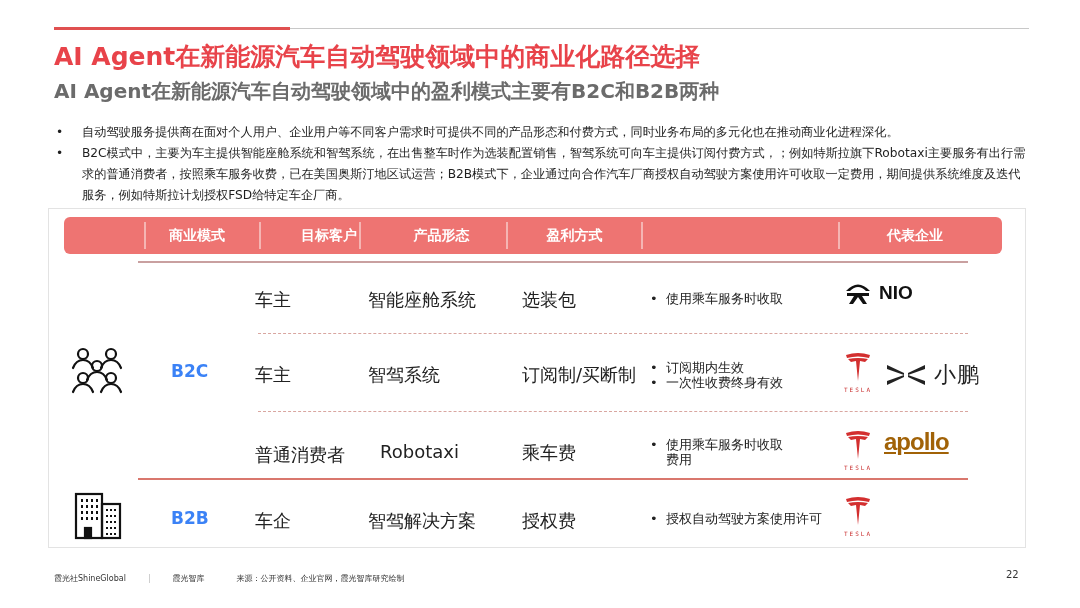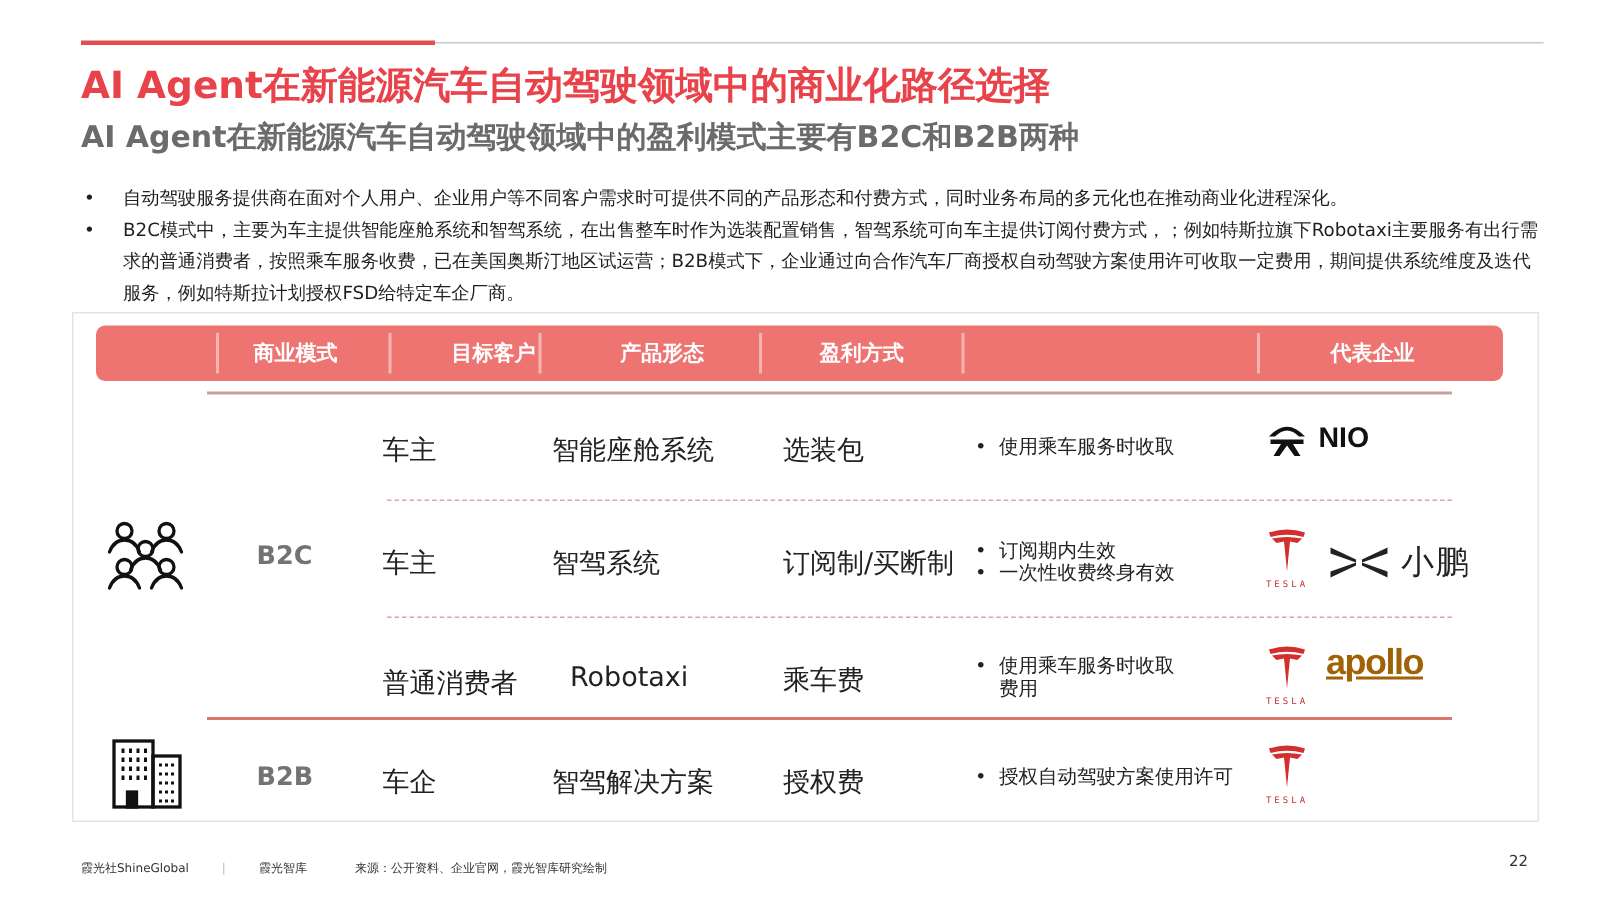--- a/index.html
+++ b/index.html
@@ -21,21 +21,21 @@
 
   .header-bar { position: absolute; left: 64px; top: 217px; width: 938px; height: 37px; background: #ee7472; border-radius: 6px; display: flex; align-items: center; }
   .hcell { position: absolute; top: 0; height: 37px; display: flex; align-items: center; justify-content: center; color: #fff; font-weight: bold; font-size: 14px; }
   .hsep { position: absolute; top: 5px; width: 2px; height: 27px; background: #f5b5b3; }
   .header-underline { position: absolute; left: 138px; top: 261px; width: 830px; height: 2px; background: #c9a0a0; }
 
   .cell { position: absolute; font-size: 18px; color: #222; white-space: nowrap; }
   .dash { position: absolute; left: 258px; width: 710px; height: 0; border-top: 1px dashed #d9a6a0; }
   .solid-red { position: absolute; left: 138px; top: 478px; width: 830px; height: 2px; background: #d9776d; }
 
-  .group-label { position: absolute; font-size: 17px; font-weight: bold; color: #737373; }
+  .group-label { position: absolute; font-size: 17px; font-weight: bold; color: #3b82f6; }
   .def { position: absolute; font-size: 13px; color: #222; line-height: 15px; }
   .def .li { display: flex; }
   .def .li .d { width: 16px; flex: none; }
 
   .logo { position: absolute; }
   .nio-text { font-weight: bold; font-size: 19px; color: #111; font-family: "Liberation Sans", sans-serif; }
   .xp-text { font-size: 22px; color: #222; letter-spacing: 1px; }
   .apollo-text { font-family: "Liberation Sans", sans-serif; font-weight: bold; font-size: 24px; color: #a16207; letter-spacing: -1px; text-decoration: underline; }
   .tesla-word { font-size: 6px; color: #c82d2d; letter-spacing: 2px; font-family: "DejaVu Sans Mono", monospace; }
 

